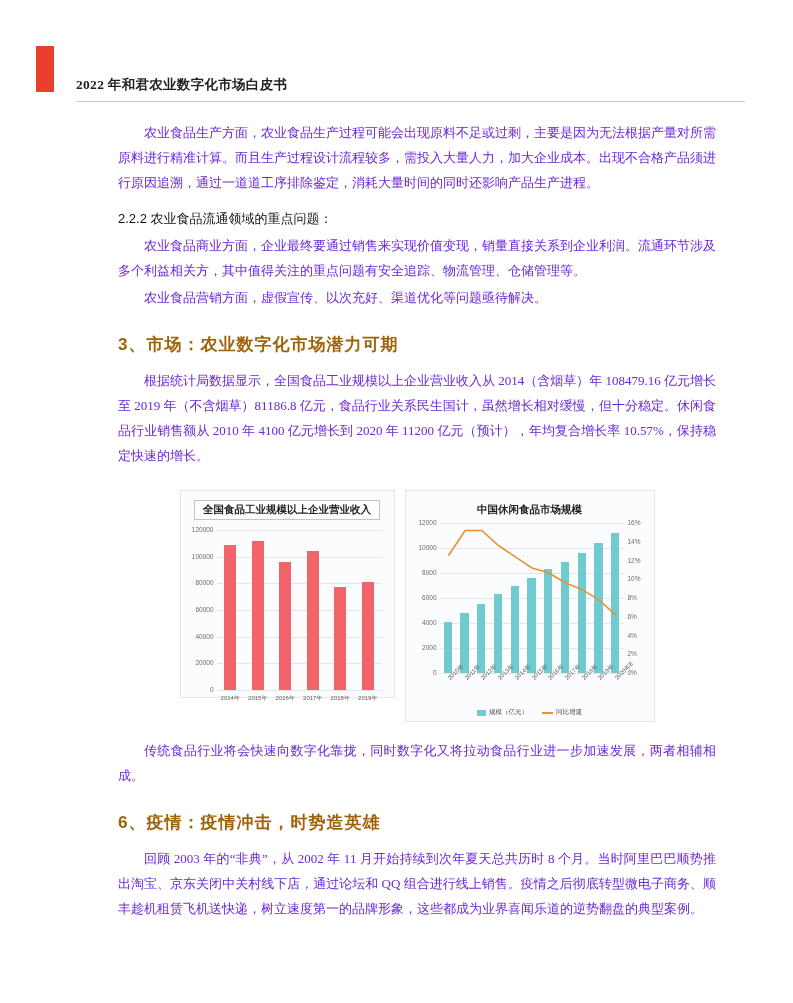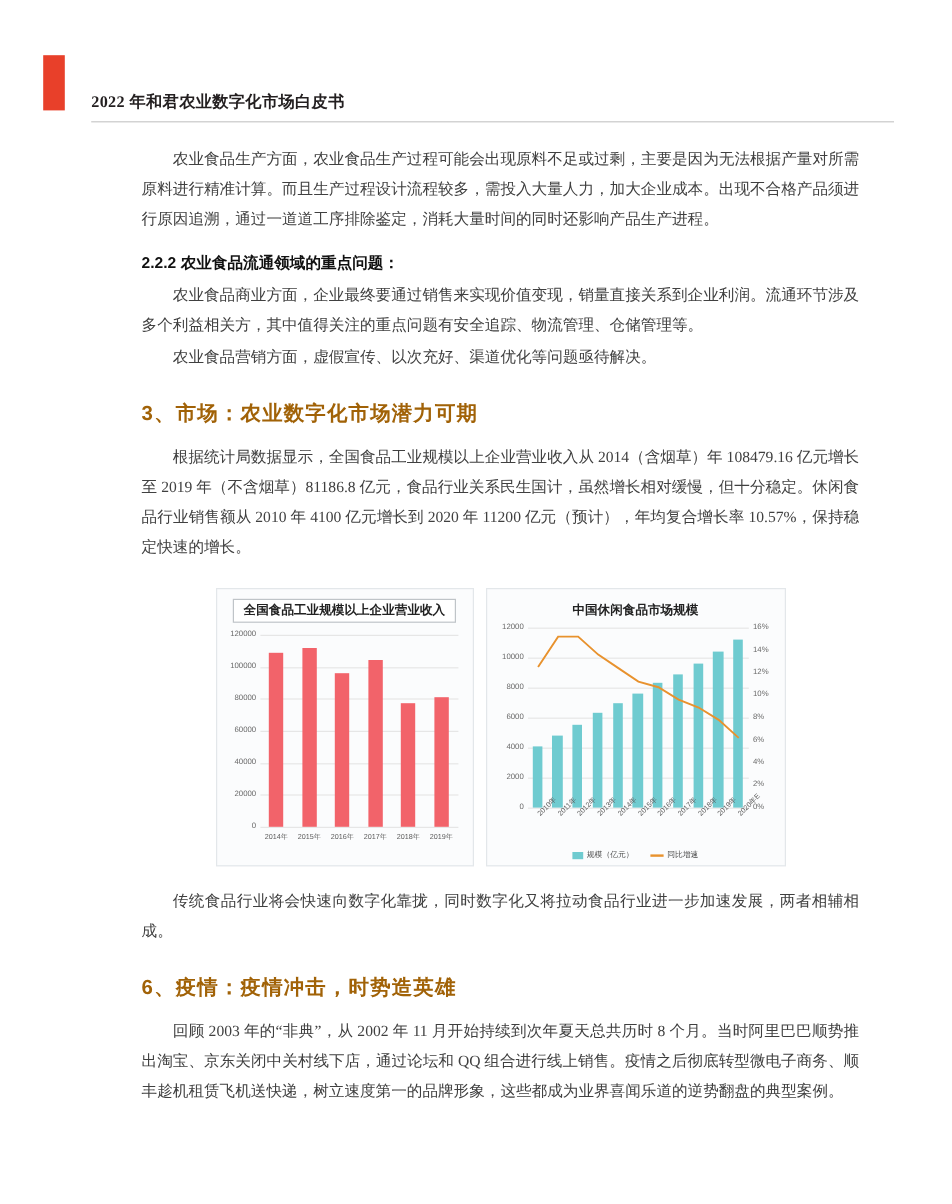--- a/index.html
+++ b/index.html
@@ -58,27 +58,27 @@
     left: 118px;
     top: 120px;
     width: 598px;
   }
   p.body-text {
     margin: 0 0 2px 0;
     font-size: 13px;
     line-height: 25px;
     text-align: justify;
     text-indent: 2em;
-    color: #404040;
+    color: #6d28d9;
   }
   h4.sub-heading {
     margin: 12px 0 2px 0;
     font-size: 13px;
     line-height: 24px;
-    font-weight: bold;
+    font-weight: normal;
     color: #111;
     font-family: "Liberation Sans", "DejaVu Sans", sans-serif;
   }
   h3.section-heading {
     margin: 20px 0 8px 0;
     font-size: 17px;
     line-height: 30px;
     font-weight: bold;
     color: #a16207;
     font-family: "Liberation Sans", "DejaVu Sans", sans-serif;
@@ -93,21 +93,21 @@
     align-items: stretch;
   }
   .chart-card {
     background: #fbfcfd;
     border: 1px solid #e3e7ea;
     box-sizing: border-box;
     position: relative;
   }
   .chart-card.left {
     width: 215px;
-    height: 232px;
+    height: 208px;
     padding: 8px 6px 6px 6px;
     text-decoration: underline;
   }
   .chart-card.right {
     width: 250px;
     height: 232px;
     padding: 8px 6px 6px 6px;
   }
   .chart-title {
     text-align: center;

